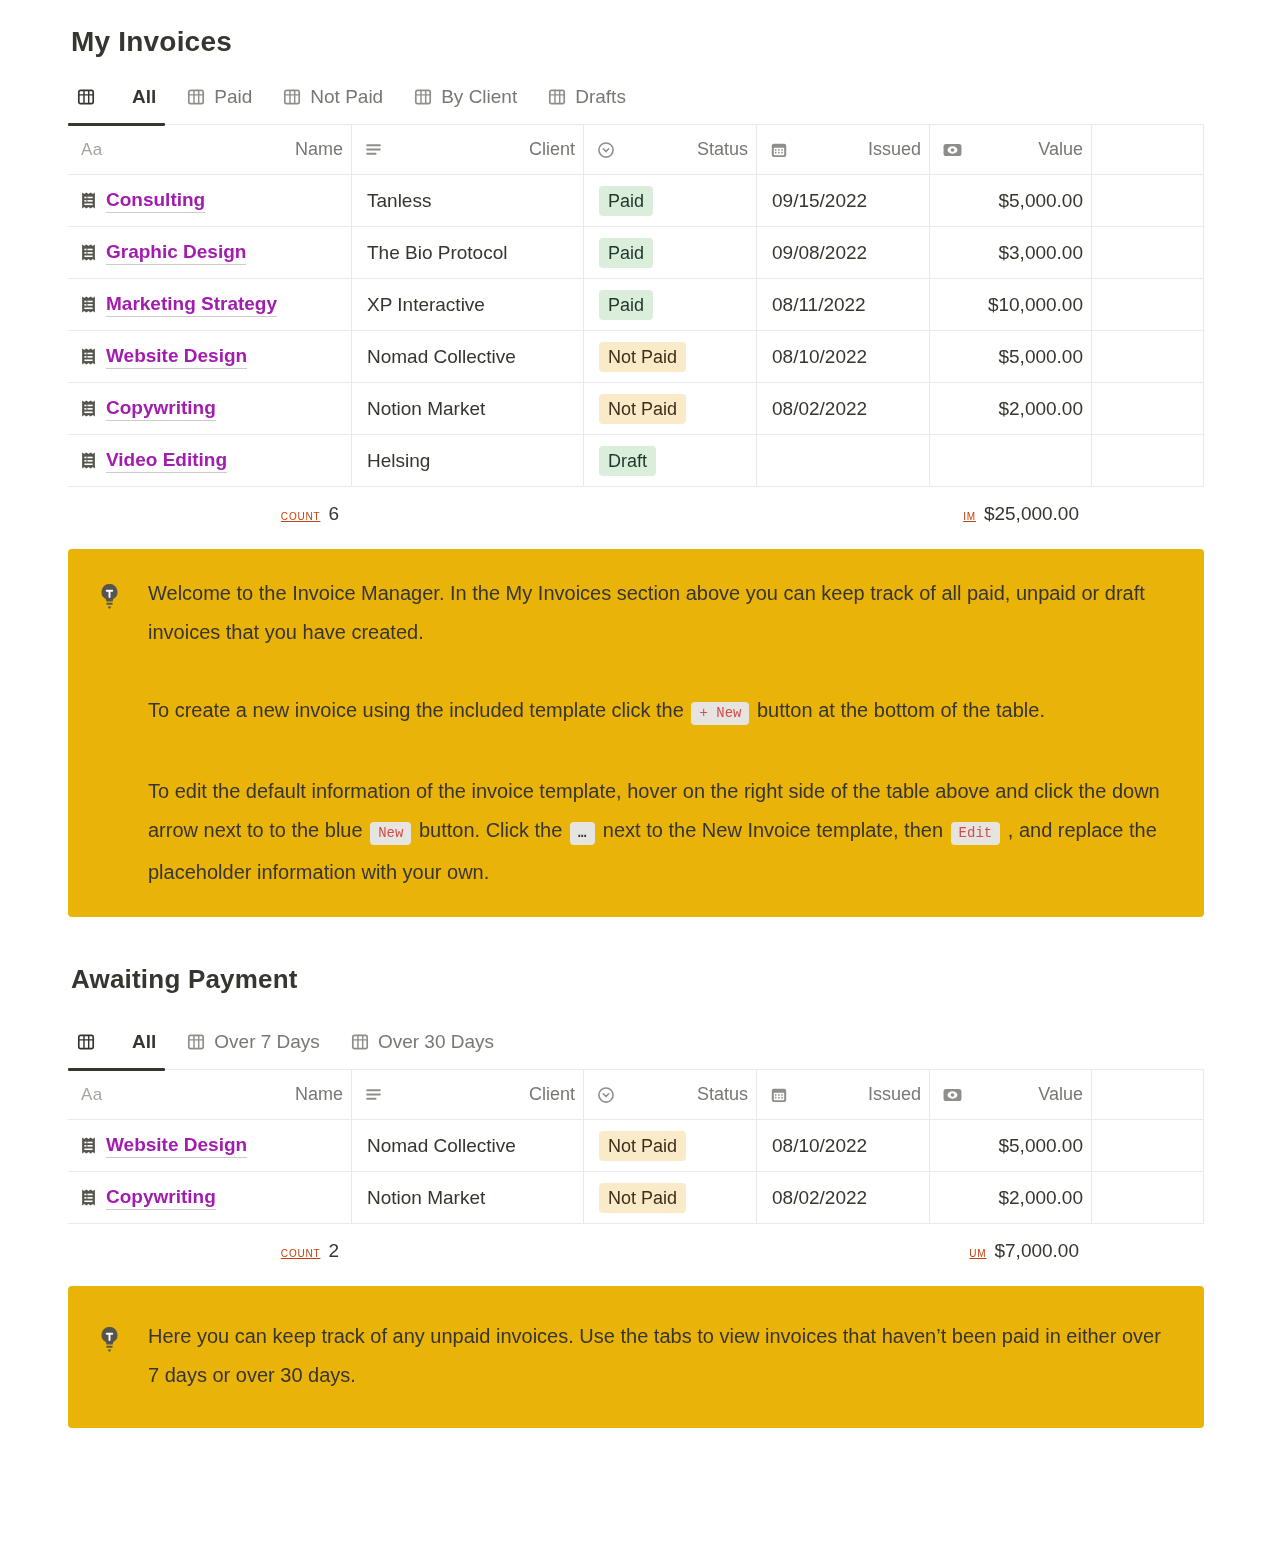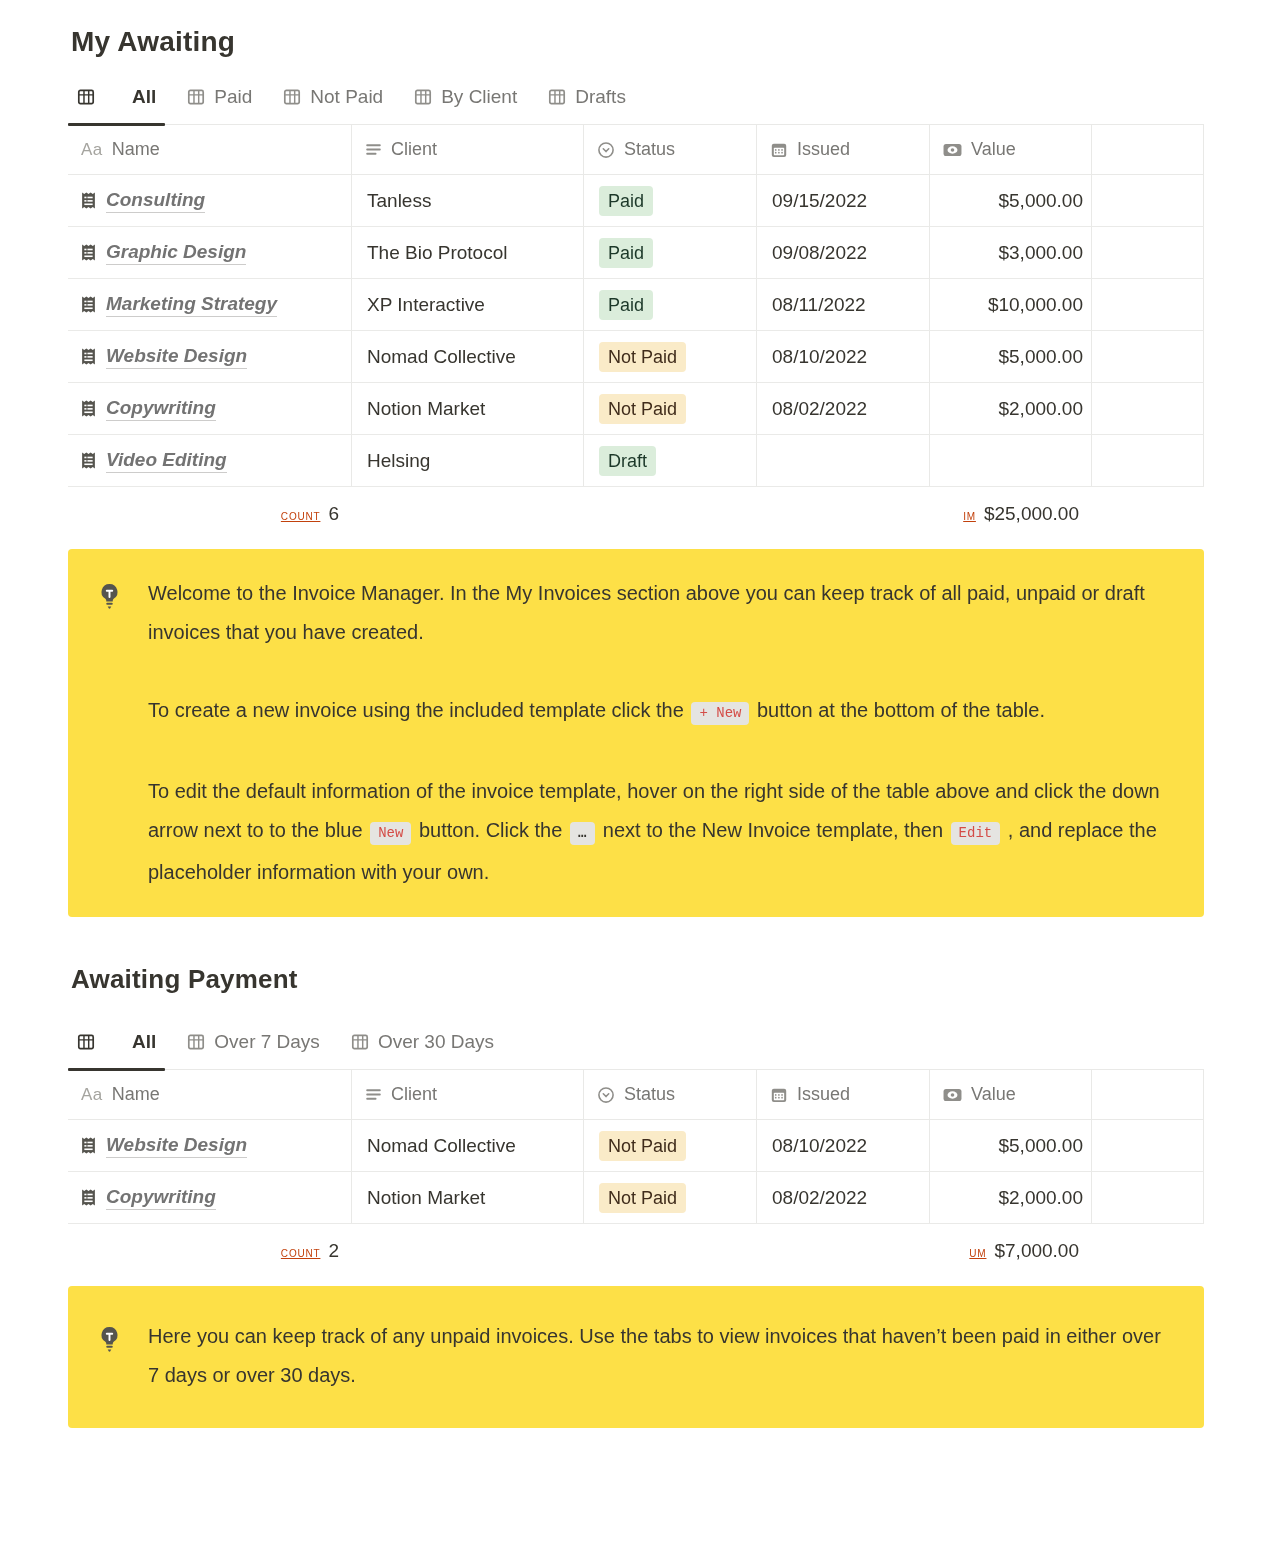--- a/index.html
+++ b/index.html
@@ -48,40 +48,40 @@
     display: grid;
     grid-template-columns: 284px 232px 173px 173px 162px 1fr;
   }
   .thead { height: 50px; }
   .th {
     display: flex; align-items: center; gap: 9px;
     padding: 0 8px 0 13px;
     font-size: 18px; color: #787774;
     border-right: 1px solid #E9E9E7;
     border-bottom: 1px solid #E9E9E7;
-    overflow: hidden; white-space: nowrap;
+    overflow: hidden; white-space: nowrap; justify-content: space-between;
   }
   .th .icon { display: inline-flex; color: #8F8E8A; flex: none; }
   .aa { font-size: 17px; color: #A5A49F; letter-spacing: 0.5px; }
   .trow { height: 52px; }
   .td {
     display: flex; align-items: center;
     padding: 0 8px 0 15px;
     font-size: 19px; color: #37352F;
     border-right: 1px solid #E9E9E7;
     border-bottom: 1px solid #EAEAE8;
     overflow: hidden; white-space: nowrap;
   }
   .trow:last-of-type .td { border-bottom: 1px solid #D6D4CF; }
   .td.name-cell { gap: 10px; padding-left: 13px; }
   .td.name-cell .icon { display: inline-flex; color: #55544E; flex: none; }
   .invoice-name {
-    font-weight: 600; color: #737373;
+    font-weight: 600; color: #a21caf;
     border-bottom: 1.5px solid rgba(55,53,47,0.25);
-    padding-bottom: 1px; cursor: pointer; font-style: italic;
+    padding-bottom: 1px; cursor: pointer;
   }
   .td.value-cell { justify-content: flex-end; }
   .badge {
     display: inline-block; padding: 4px 9px; border-radius: 4px;
     font-size: 18px; line-height: 22px;
   }
   .badge-green { background: #DBEDDB; color: #1C3829; }
   .badge-yellow { background: #FAEBC8; color: #402C1B; }
 
   .tfoot { height: 54px; }
@@ -95,21 +95,21 @@
     text-decoration: underline;
   }
   .calc-count { grid-column: 1; }
   .calc-sum { grid-column: 5; }
   .calc-value { font-size: 19px; color: #37352F; }
   .calc-sum .calc-value { font-weight: 500; }
 
   
   .callout {
     margin-top: 8px;
-    background: #fde047; border-radius: 4px;
+    background: #eab308; border-radius: 4px;
     padding: 25px 40px 25px 31px;
     display: flex; gap: 28px;
   }
   .callout .icon { display: inline-flex; flex: none; margin-top: 9px; }
   .callout-body { flex: 1; }
   .callout-body p {
     margin: 0; font-size: 20px; line-height: 39px; color: #37352F;
   }
   .callout-body p + p { margin-top: 39px; }
   .code {
@@ -126,21 +126,21 @@
 
   section.sec2 .tabs { margin-top: 32px; }
   section.sec2 .callout { padding-top: 31px; padding-bottom: 33px; }
 </style>
 </head>
 <body>
 
 <div class="page">
 
   <section class="sec1">
-    <h2 class="section-title">My Awaiting</h2>
+    <h2 class="section-title">My Invoices</h2>
     <div class="tabs">
         <div class="tab active">
           <span class="icon">
             <svg width="18" height="18" viewBox="0 0 16 16">
               <path d="M3 2.1h10a1.4 1.4 0 0 1 1.4 1.4v9a1.4 1.4 0 0 1-1.4 1.4H3a1.4 1.4 0 0 1-1.4-1.4v-9A1.4 1.4 0 0 1 3 2.1Z" fill="none" stroke="currentColor" stroke-width="1.5"></path>
               <path d="M1.8 6.1h12.4M6.2 2.3v11.4M10.4 2.3v11.4" fill="none" stroke="currentColor" stroke-width="1.3"></path>
             </svg>
           </span>
           <span class="tab-label">All</span>
         </div>

